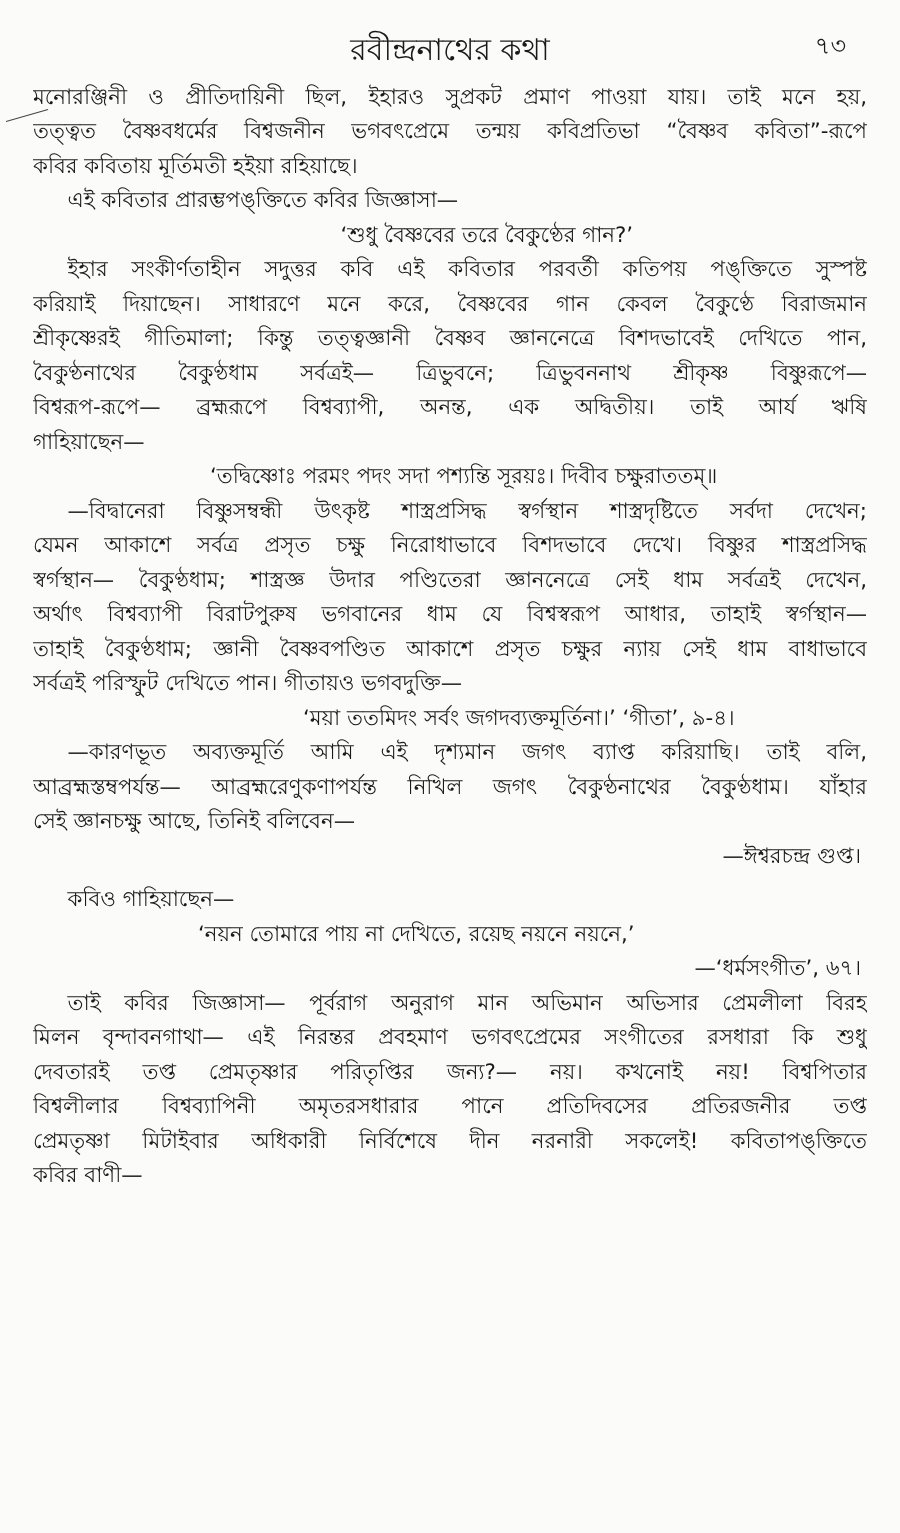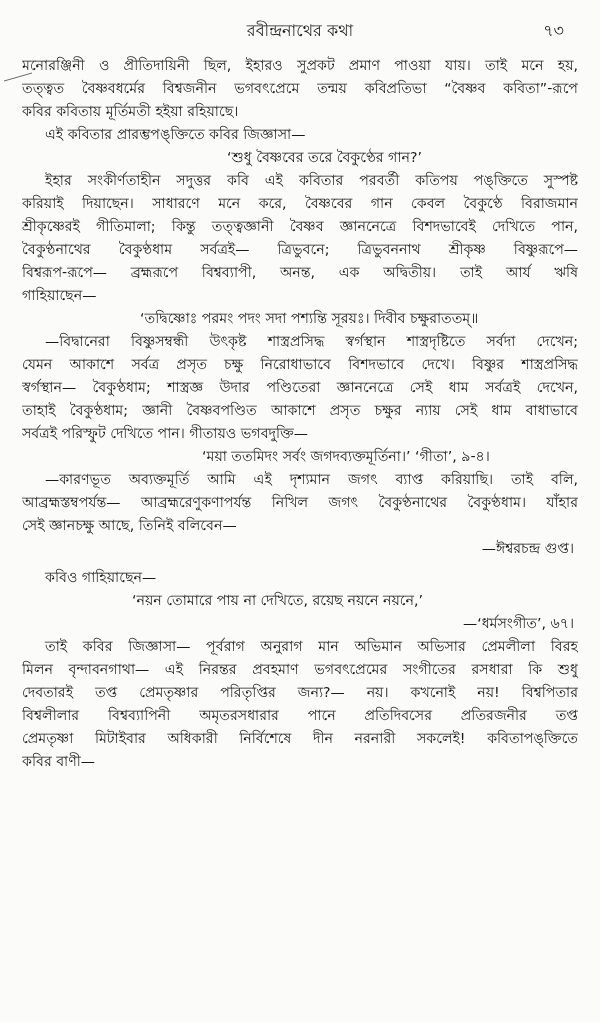--- a/index.html
+++ b/index.html
@@ -3,21 +3,21 @@
 <meta charset="utf-8">
 <style>
   html, body { margin: 0; padding: 0; }
   body {
     width: 600px; height: 1022px; background: #fbfbfa; overflow: hidden;
     font-family: "DejaVu Sans", "Liberation Sans", sans-serif; color: #1a1a1a;
     position: relative;
   }
   .page { position: absolute; left: 0; top: 0; width: 600px; height: 1022px; }
   .header { position: absolute; top: 10px; left: 0; width: 600px; height: 30px; }
-  .running-title { position: absolute; left: 0; width: 600px; text-align: center; top: 8px; font-size: 16px; }
+  .running-title { position: absolute; left: 0; width: 600px; text-align: center; top: 8px; font-size: 20px; }
   .page-number { position: absolute; right: 36px; top: 8px; font-size: 16px; }
   .body { position: absolute; left: 22px; top: 54px; width: 556px; font-size: 14.2px; line-height: 23px; }
   .line { white-space: nowrap; overflow: hidden; height: 23px; text-align: justify; text-align-last: justify; }
   .line.last { text-align-last: left; }
   .indent { padding-left: 23px; }
   .quote { text-align: left; text-align-last: left; }
   .right { text-align: right; text-align-last: right; padding-right: 4px; }
   .mark { position: absolute; left: 4px; top: 72px; width: 30px; height: 10px; }
 </style>
 </head>
@@ -40,20 +40,21 @@
       <div class="line indent">ইহার সংকীর্ণতাহীন সদুত্তর কবি এই কবিতার পরবর্তী কতিপয় পঙ্‌ক্তিতে সুস্পষ্ট</div>
       <div class="line">করিয়াই দিয়াছেন। সাধারণে মনে করে, বৈষ্ণবের গান কেবল বৈকুণ্ঠে বিরাজমান</div>
       <div class="line">শ্রীকৃষ্ণেরই গীতিমালা; কিন্তু তত্ত্বজ্ঞানী বৈষ্ণব জ্ঞাননেত্রে বিশদভাবেই দেখিতে পান,</div>
       <div class="line">বৈকুণ্ঠনাথের বৈকুণ্ঠধাম সর্বত্রই— ত্রিভুবনে; ত্রিভুবননাথ শ্রীকৃষ্ণ বিষ্ণুরূপে—</div>
       <div class="line">বিশ্বরূপ-রূপে— ব্রহ্মরূপে বিশ্বব্যাপী, অনন্ত, এক অদ্বিতীয়। তাই আর্য ঋষি</div>
       <div class="line last">গাহিয়াছেন—</div>
       <div class="line quote" style="padding-left: 118px;">‘তদ্বিষ্ণোঃ পরমং পদং সদা পশ্যন্তি সূরয়ঃ। দিবীব চক্ষুরাততম্‌॥</div>
       <div class="line indent">—বিদ্বানেরা বিষ্ণুসম্বন্ধী উৎকৃষ্ট শাস্ত্রপ্রসিদ্ধ স্বর্গস্থান শাস্ত্রদৃষ্টিতে সর্বদা দেখেন;</div>
       <div class="line">যেমন আকাশে সর্বত্র প্রসৃত চক্ষু নিরোধাভাবে বিশদভাবে দেখে। বিষ্ণুর শাস্ত্রপ্রসিদ্ধ</div>
       <div class="line">স্বর্গস্থান— বৈকুণ্ঠধাম; শাস্ত্রজ্ঞ উদার পণ্ডিতেরা জ্ঞাননেত্রে সেই ধাম সর্বত্রই দেখেন,</div>
+      <div class="line">অর্থাৎ বিশ্বব্যাপী বিরাটপুরুষ ভগবানের ধাম যে বিশ্বস্বরূপ আধার, তাহাই স্বর্গস্থান—</div>
       <div class="line">তাহাই বৈকুণ্ঠধাম; জ্ঞানী বৈষ্ণবপণ্ডিত আকাশে প্রসৃত চক্ষুর ন্যায় সেই ধাম বাধাভাবে</div>
       <div class="line last">সর্বত্রই পরিস্ফুট দেখিতে পান। গীতায়ও ভগবদুক্তি—</div>
       <div class="line quote" style="padding-left: 180px;">‘ময়া ততমিদং সর্বং জগদব্যক্তমূর্তিনা।’ ‘গীতা’, ৯-৪।</div>
       <div class="line indent">—কারণভূত অব্যক্তমূর্তি আমি এই দৃশ্যমান জগৎ ব্যাপ্ত করিয়াছি। তাই বলি,</div>
       <div class="line">আব্রহ্মস্তম্বপর্যন্ত— আব্রহ্মরেণুকণাপর্যন্ত নিখিল জগৎ বৈকুণ্ঠনাথের বৈকুণ্ঠধাম। যাঁহার</div>
       <div class="line last">সেই জ্ঞানচক্ষু আছে, তিনিই বলিবেন—</div>
       <div class="line right">—ঈশ্বরচন্দ্র গুপ্ত।</div>
       <div class="line indent last" style="margin-top: 6px;">কবিও গাহিয়াছেন—</div>
       <div class="line quote" style="padding-left: 110px;">‘নয়ন তোমারে পায় না দেখিতে, রয়েছ নয়নে নয়নে,’</div>
       <div class="line right">—‘ধর্মসংগীত’, ৬৭।</div>

